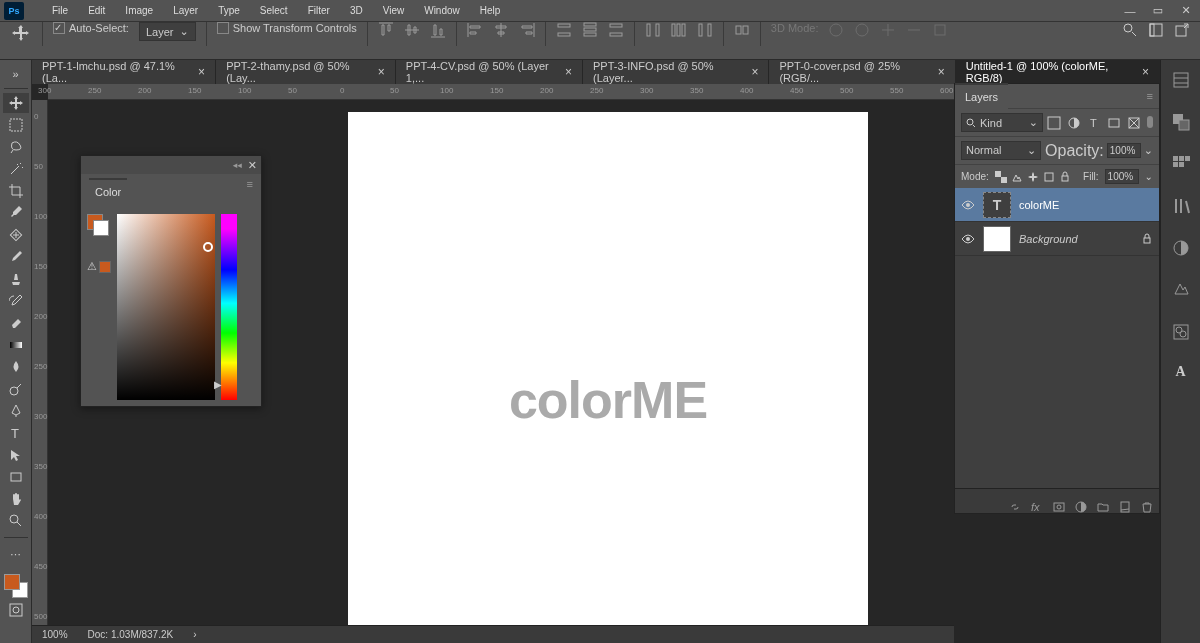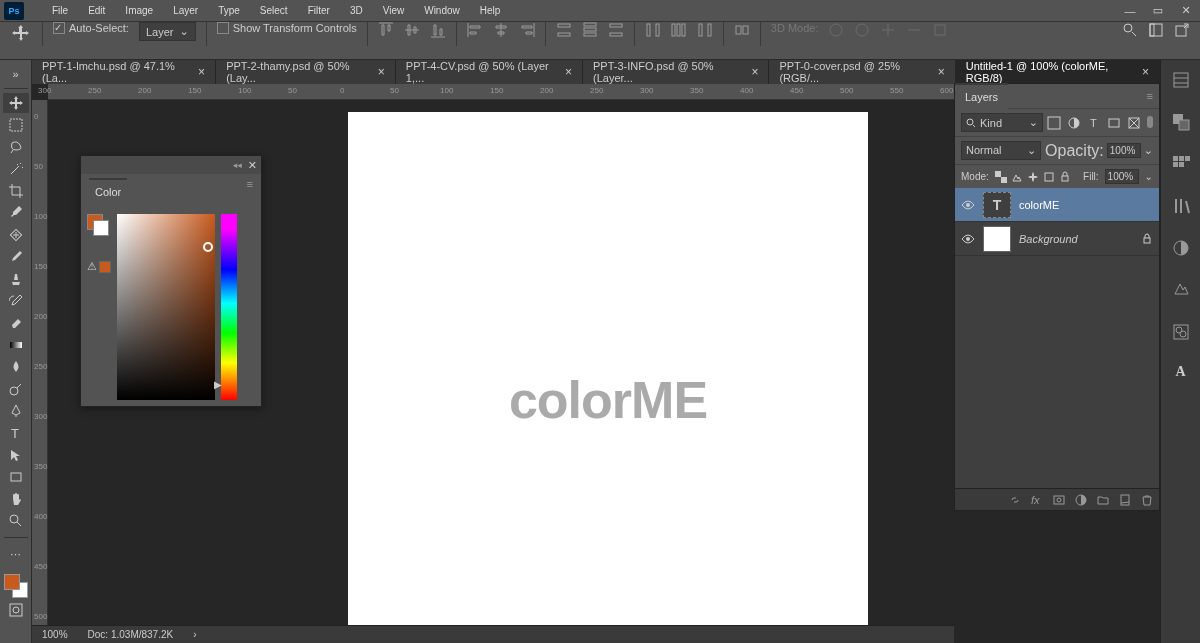--- a/index.html
+++ b/index.html
@@ -61,21 +61,21 @@
 .lock-icons { display: flex; gap: 4px; }
 .li { width: 12px; height: 12px; }
 .layer-list { background: #3f3f3f; min-height: 300px; }
 .layer-item { display: flex; align-items: center; height: 34px; padding: 0 6px; gap: 8px; border-bottom: 1px solid #333; }
 .layer-item.sel { background: #5a7aa0; color: #fff; }
 .layer-thumb { width: 28px; height: 26px; background: #fff; border: 1px solid #666; display: flex; align-items: center; justify-content: center; font-size: 14px; font-weight: bold; }
 .layer-thumb.text { background: #3f3f3f; color: #ccc; border: 1px dashed #888; }
 .layer-name { font-size: 11px; }
 .layer-name.bg { font-style: italic; }
 .layer-lock { margin-left: auto; }
-.panel-footer { height: 22px; background: #3a3a3a; display: flex; align-items: center; justify-content: flex-end; gap: 10px; padding: 4px 6px; border-top: 1px solid #222; }
+.panel-footer { height: 22px; background: #3a3a3a; display: flex; justify-content: flex-end; gap: 10px; padding: 12px 6px; border-top: 1px solid #222; }
 .pf-icon { width: 12px; height: 12px; color: #999; }
 
 .color-panel { position: absolute; left: 80px; top: 155px; width: 182px; background: #535353; border: 1px solid #222; box-shadow: 0 2px 8px rgba(0,0,0,0.4); }
 .cp-header { height: 18px; display: flex; align-items: center; justify-content: flex-end; gap: 6px; padding: 0 4px; background: #4a4a4a; }
 .cp-collapse { font-size: 9px; color: #999; }
 .cp-close { font-size: 11px; color: #ccc; }
 .cp-tab { padding: 4px 8px; font-size: 11px; color: #ddd; display: flex; }
 .cp-tab-title { border-top: 2px solid #3a3a3a; padding: 6px 6px; }
 .cp-menu { margin-left: auto; color: #999; }
 .cp-body { padding: 6px; display: flex; gap: 6px; }

